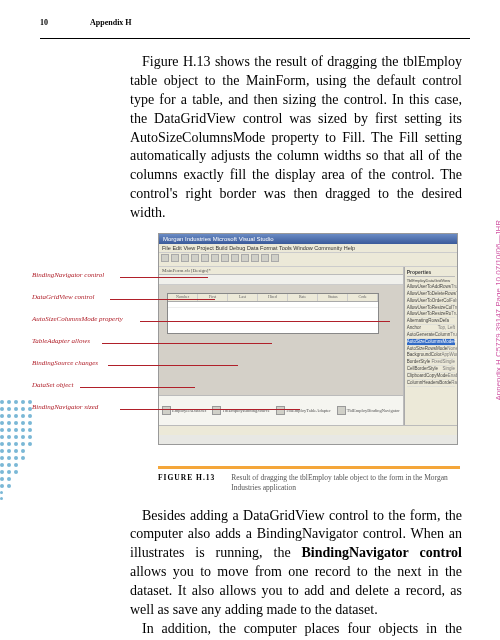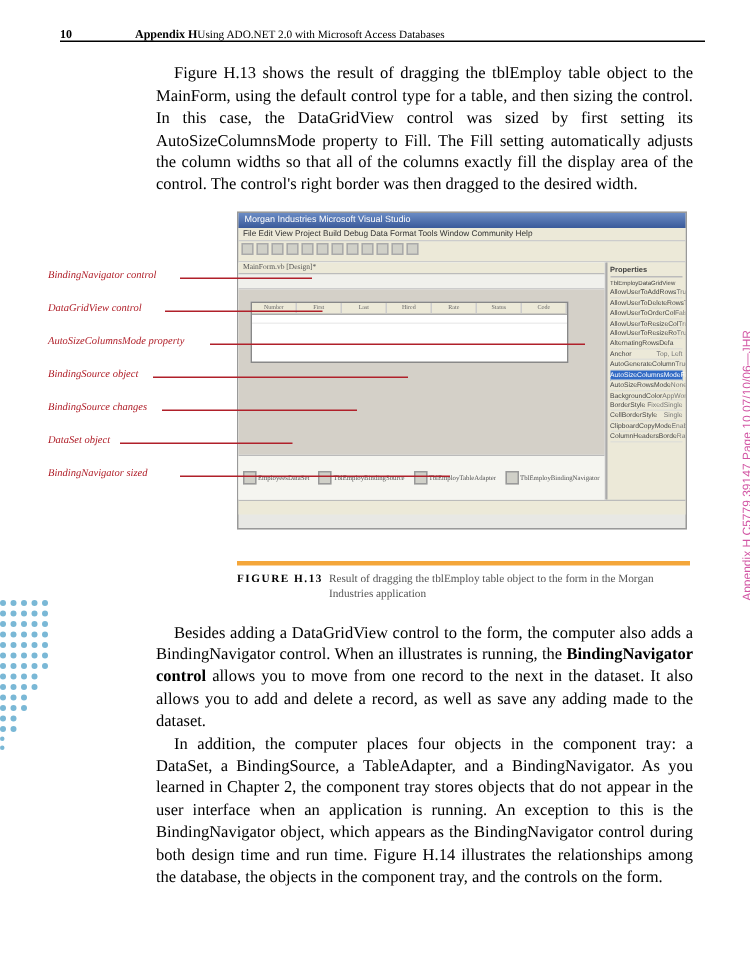--- a/index.html
+++ b/index.html
@@ -1,22 +1,22 @@
 <!DOCTYPE html>
 <html><head>
 <meta charset="utf-8">
 <style>
   * { margin: 0; padding: 0; box-sizing: border-box; }
   body { font-family: Georgia, 'Times New Roman', serif; font-size: 9px; width: 500px; height: 640px; background: #fff; position: relative; overflow: hidden; }
   .page { padding: 18px 30px 18px 40px; position: relative; }
-  .header { display: flex; border-bottom: 1px solid #000; padding-bottom: 0; margin-bottom: 14px; font-size: 8px; }
+  .header { display: flex; justify-content: space-between; border-bottom: 1px solid #000; padding-bottom: 11px; margin-bottom: 14px; font-size: 8px; }
   .header .pn { font-weight: bold; }
   .header .apx { font-weight: bold; margin-left: 40px; }
   .header .title { font-size: 7.5px; }
-  .para { font-size: 11px; line-height: 1.35; text-align: justify; margin-left: 64px; margin-right: 8px; }
+  .para { font-size: 14px; line-height: 1.35; text-align: justify; margin-left: 90px; margin-right: 8px; }
   .para.indent { text-indent: 12px; }
   .dot-column { position: absolute; left: 0; top: 400px; width: 34px; }
   .dot-column .drow { display: flex; gap: 3px; margin-bottom: 3px; }
   .dot-column .drow span { width: 4px; height: 4px; border-radius: 50%; background: #7ab8d6; display: inline-block; }
   .dot-column .drow span.s { width: 3px; height: 3px; }
   .figure-area { position: relative; margin: 10px 0 8px 0; height: 225px; }
   .annotation-list { position: absolute; left: -8px; top: 38px; display: flex; flex-direction: column; gap: 14px; z-index: 5; }
   .annotation { font-size: 7px; font-style: italic; color: #b0202a; white-space: nowrap; }
   .screenshot { position: absolute; left: 118px; top: 0; width: 300px; height: 212px; border: 1px solid #999; background: #e8e8e4; }
   .ss-title { background: linear-gradient(#6a8bc4, #3a5a9a); color: #fff; font-size: 6px; padding: 2px 4px; font-family: Arial, sans-serif; }
@@ -36,47 +36,46 @@
   .ss-tray span { font-size: 4.5px; color: #555; display: flex; align-items: center; gap: 1px; }
   .ss-tray span::before { content: ''; width: 7px; height: 7px; background: #d0d0c8; border: 1px solid #999; display: inline-block; }
   .ss-right { width: 80px; background: #ece9d8; border-left: 1px solid #aaa; font-size: 4.5px; color: #444; padding: 2px; font-family: Arial, sans-serif; overflow: hidden; }
   .ss-right .prop-title { font-weight: bold; font-size: 5px; border-bottom: 1px solid #bbb; padding-bottom: 1px; margin-bottom: 1px; }
   .ss-right .prop-row { display: flex; justify-content: space-between; line-height: 1.3; border-bottom: 1px solid #e0e0d8; }
   .ss-right .prop-row .v { color: #777; }
   .ss-right .prop-row.hl { background: #316ac5; color: #fff; }
   .ss-right .prop-row.hl .v { color: #fff; }
   .ss-status { background: #ece9d8; height: 10px; border-top: 1px solid #bbb; }
   .callout-line { position: absolute; height: 1px; background: #b0202a; z-index: 4; }
-  .caption-bar { margin-left: 118px; margin-right: 10px; border-top: 3px solid #f4a63a; padding-top: 4px; display: flex; gap: 4px; font-size: 7.5px; margin-bottom: 14px; }
+  .caption-bar { margin-left: 118px; margin-right: 10px; border-top: 3px solid #f4a63a; padding-top: 4px; display: flex; gap: 16px; font-size: 7.5px; margin-bottom: 14px; }
   .caption-bar .fnum { font-weight: bold; letter-spacing: 1px; white-space: nowrap; }
   .caption-bar .ftxt { color: #555; line-height: 1.3; }
   .side-text { position: absolute; right: 6px; top: 220px; transform: rotate(-90deg); transform-origin: right top; font-size: 8px; font-family: Arial, sans-serif; white-space: nowrap; }
   .side-text .pink { color: #d256a4; }
   .bold { font-weight: bold; }
 </style>
 </head>
 <body>
 
 <div class="page">
   <div class="header">
     <div>
       <span class="pn">10</span>
       <span class="apx">Appendix H</span>
     </div>
-    <div class="title">Using ADO.NET 2.0 with Microsoft Access Databases</div>
   </div>
 
   <p class="para indent">Figure H.13 shows the result of dragging the tblEmploy table object to the MainForm, using the default control type for a table, and then sizing the control. In this case, the DataGridView control was sized by first setting its AutoSizeColumnsMode property to Fill. The Fill setting automatically adjusts the column widths so that all of the columns exactly fill the display area of the control. The control's right border was then dragged to the desired width.</p>
 
   <div class="figure-area">
     <div class="annotation-list">
       <div class="annotation">BindingNavigator control</div>
       <div class="annotation">DataGridView control</div>
       <div class="annotation">AutoSizeColumnsMode property</div>
-      <div class="annotation">BindingSource object</div>
+      <div class="annotation">TableAdapter allows</div>
       <div class="annotation">BindingSource changes</div>
       <div class="annotation">DataSet object</div>
       <div class="annotation">BindingNavigator sized</div>
     </div>
 
     <div class="callout-line" style="left:80px; top:44px; width:88px;"></div>
     <div class="callout-line" style="left:70px; top:66px; width:105px;"></div>
     <div class="callout-line" style="left:100px; top:88px; width:250px;"></div>
     <div class="callout-line" style="left:62px; top:110px; width:170px;"></div>
     <div class="callout-line" style="left:68px; top:132px; width:130px;"></div>

